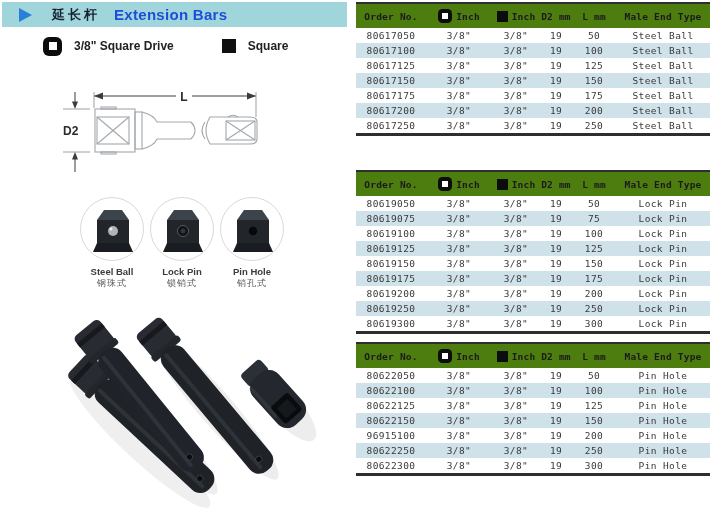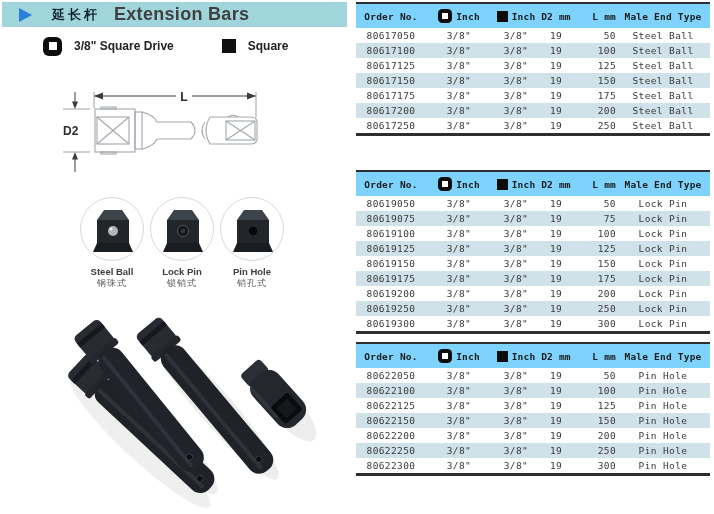--- a/index.html
+++ b/index.html
@@ -5,21 +5,21 @@
   html,body{margin:0;padding:0;background:#fff;}
   #page{position:relative;width:714px;height:514px;background:#ffffff;overflow:hidden;
         font-family:"Liberation Sans", sans-serif;}
 
   
   .topbar{position:absolute;left:2px;top:2px;width:345px;height:25px;background:#9fd5db;
           display:flex;align-items:center;}
   .tri{width:0;height:0;border-left:13px solid #2a80d8;border-top:7px solid transparent;
        border-bottom:7px solid transparent;margin-left:17px;}
   .t-zh{margin-left:20px;font-size:13px;font-weight:bold;color:#13222f;letter-spacing:3px;}
-  .t-en{margin-left:14px;font-size:18px;font-weight:bold;color:#404040;letter-spacing:.3px;}
+  .t-en{margin-left:14px;font-size:15px;font-weight:bold;color:#1d4ed8;letter-spacing:.3px;}
 
   
   .legend{position:absolute;left:43px;top:34px;height:24px;display:flex;align-items:center;}
   .icon-drive-lg{width:19px;height:19px;background:#0c0c0c;border-radius:6px;position:relative;}
   .icon-drive-lg::after{content:"";position:absolute;left:5.5px;top:5.5px;width:8px;height:8px;background:#fff;}
   .legend .lbl{margin-left:12px;font-size:12px;font-weight:600;color:#222;}
   .icon-fill-lg{width:14px;height:14px;background:#101010;margin-left:48px;}
 
   
   .diagram{position:absolute;left:56px;top:84px;}
@@ -34,30 +34,30 @@
 
   
   .photo{position:absolute;left:52px;top:312px;}
 
   
   .ptable{position:absolute;left:356px;width:354px;}
   #t1{top:2px}#t2{top:170px}#t3{top:342px}
   .ptable table{width:100%;border-collapse:collapse;border-top:2px solid #2e2e2e;
                 border-bottom:3px solid #2e2e2e;
                 font-family:"DejaVu Sans Mono", monospace;table-layout:fixed;}
-  .ptable th{height:24px;background:#7dd3fc;font-size:9.5px;font-weight:bold;color:#1b1b1b;
+  .ptable th{height:24px;background:#4d7c0f;font-size:9.5px;font-weight:bold;color:#1b1b1b;
              letter-spacing:.2px;padding:0;text-align:center;white-space:nowrap;}
   .ptable td{height:15px;padding:0;text-align:center;font-size:9.5px;color:#3a3a3a;
              letter-spacing:.4px;white-space:nowrap;}
   .ptable tbody tr:nth-child(even){background:#cfe1e9;}
   .ptable th:nth-child(1),.ptable td:nth-child(1){width:70px;}
   .ptable th:nth-child(2),.ptable td:nth-child(2){width:66px;}
   .ptable th:nth-child(3),.ptable td:nth-child(3){width:48px;}
   .ptable th:nth-child(4),.ptable td:nth-child(4){width:32px;}
-  .ptable th:nth-child(5),.ptable td:nth-child(5){width:44px;text-align:right;}
+  .ptable th:nth-child(5),.ptable td:nth-child(5){width:44px;}
   .ptable th:nth-child(6),.ptable td:nth-child(6){width:94px;}
   .icon-drive-sm{display:inline-block;width:14px;height:14px;background:#0c0c0c;border-radius:4.5px;
                  position:relative;vertical-align:-3px;margin-right:4px;}
   .icon-drive-sm::after{content:"";position:absolute;left:4px;top:4px;width:6px;height:6px;background:#fff;}
   .icon-fill-sm{display:inline-block;width:11px;height:11px;background:#0c0c0c;
                 vertical-align:-2px;margin-right:4px;}
 </style>
 </head>
 <body>
 
@@ -396,21 +396,21 @@
           </tr>
           <tr>
             <td>80622150</td>
             <td>3/8"</td>
             <td>3/8"</td>
             <td>19</td>
             <td>150</td>
             <td>Pin Hole</td>
           </tr>
           <tr>
-            <td>80622200</td>
+            <td>96915100</td>
             <td>3/8"</td>
             <td>3/8"</td>
             <td>19</td>
             <td>200</td>
             <td>Pin Hole</td>
           </tr>
           <tr>
             <td>80622250</td>
             <td>3/8"</td>
             <td>3/8"</td>

